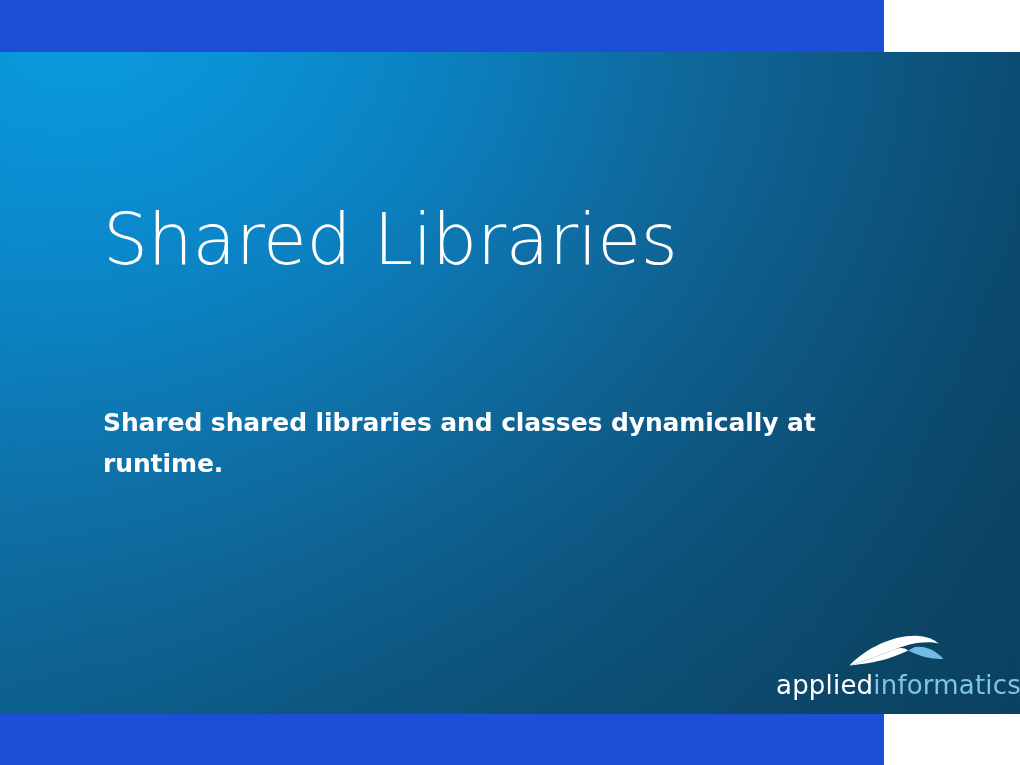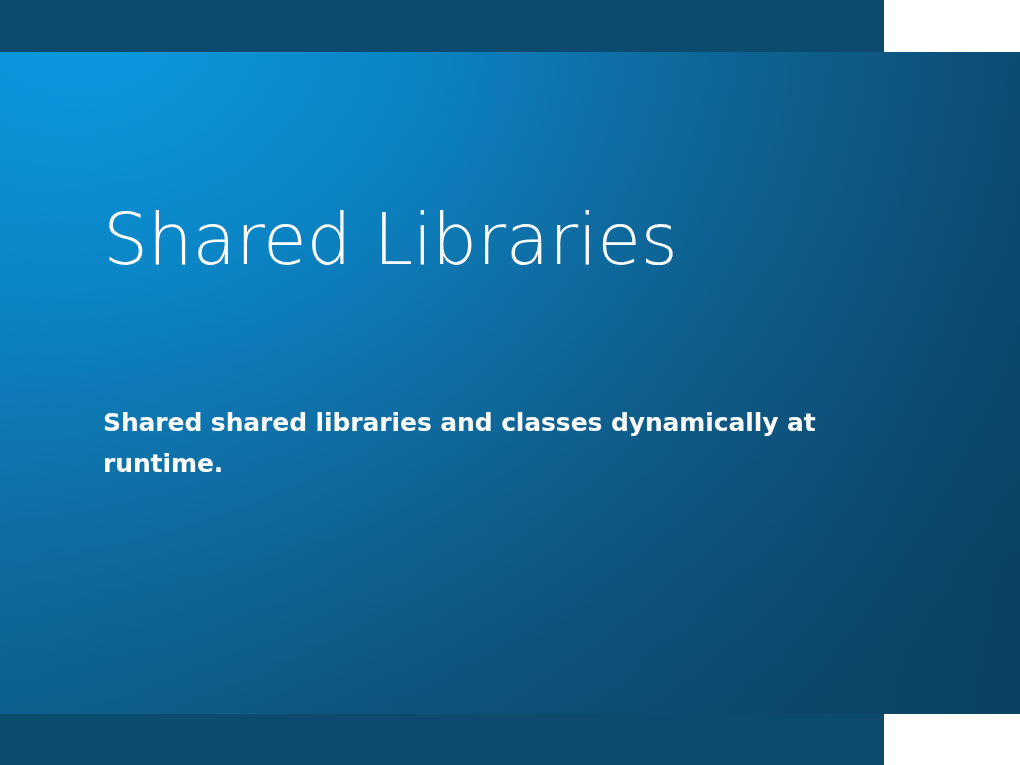--- a/index.html
+++ b/index.html
@@ -11,21 +11,21 @@
     width: 1020px;
     height: 765px;
     overflow: hidden;
     font-family: "Liberation Sans", sans-serif;
   }
 
   #slide-canvas {
     position: relative;
     width: 884px;
     height: 765px;
-    background: #0c4a6e;
+    background: #1d4ed8;
   }
 
   
   .slide-bg {
     position: absolute;
     left: 0;
     top: 52px;
     width: 1020px;
     height: 662px;
     background:
@@ -123,14 +123,24 @@
 <div id="slide-canvas">
 
   <div class="slide-bg">
     <div class="slide-bg-tint"></div>
   </div>
 
   <div class="slide-title">Shared Libraries</div>
 
   <div class="slide-subtitle">Shared shared libraries and classes dynamically at runtime.</div>
 
+  <div class="logo">
+    <div class="logo-mark">
+      <svg viewBox="0 0 104 36" width="104" height="36" aria-hidden="true">
+        <path d="M1.5 33.5 C 20 14.5, 48 2.5, 70.5 4.0 C 80 4.7, 86.5 7.8, 90.5 11.5 C 78 8.0, 60 11.5, 42 19.0 C 26 25.6, 12 31.0, 1.5 33.5 Z" fill="#ffffff"></path>
+        <path d="M66.5 15.2 C 76.5 13.6, 87 17.8, 95.5 27.0 C 85.0 27.6, 73.0 25.0, 60.0 18.6 C 62.2 17.3, 64.3 15.9, 66.5 15.2 Z" fill="#72b9e4"></path>
+        <path d="M42 19.0 C 48.5 16.3, 55.0 14.2, 60.0 18.6 C 47.5 24.8, 30.0 31.2, 1.5 33.5 C 12 31.0, 26 25.6, 42 19.0 Z" fill="#ffffff"></path>
+      </svg>
+    </div>
+    <div class="logo-wordmark"><span class="logo-word-applied">applied</span><span class="logo-word-informatics">informatics</span></div>
+  </div>
 
 </div>
 
 </body></html>

